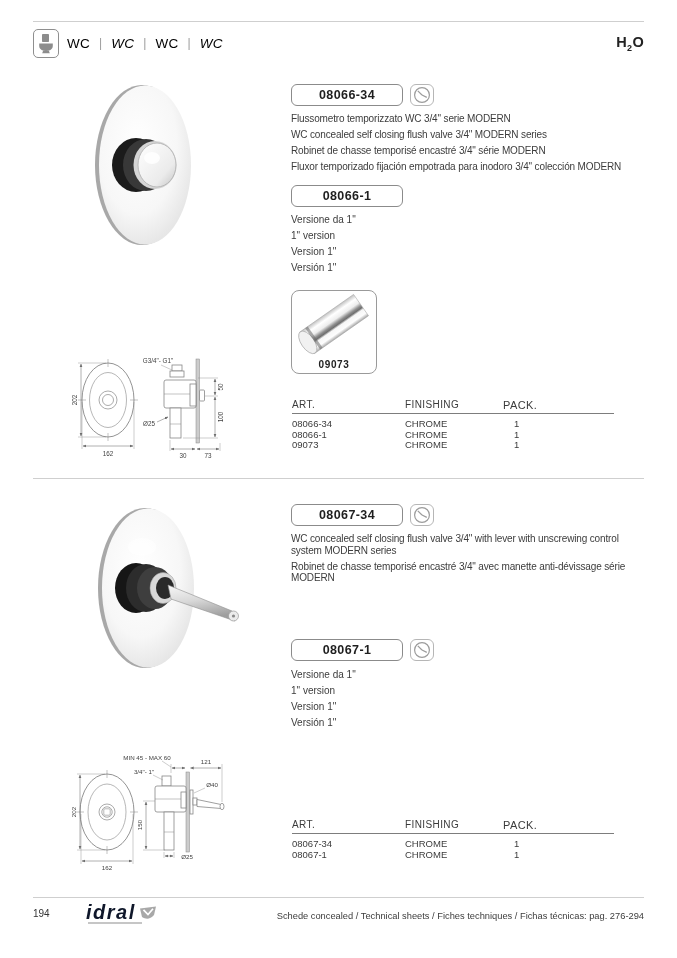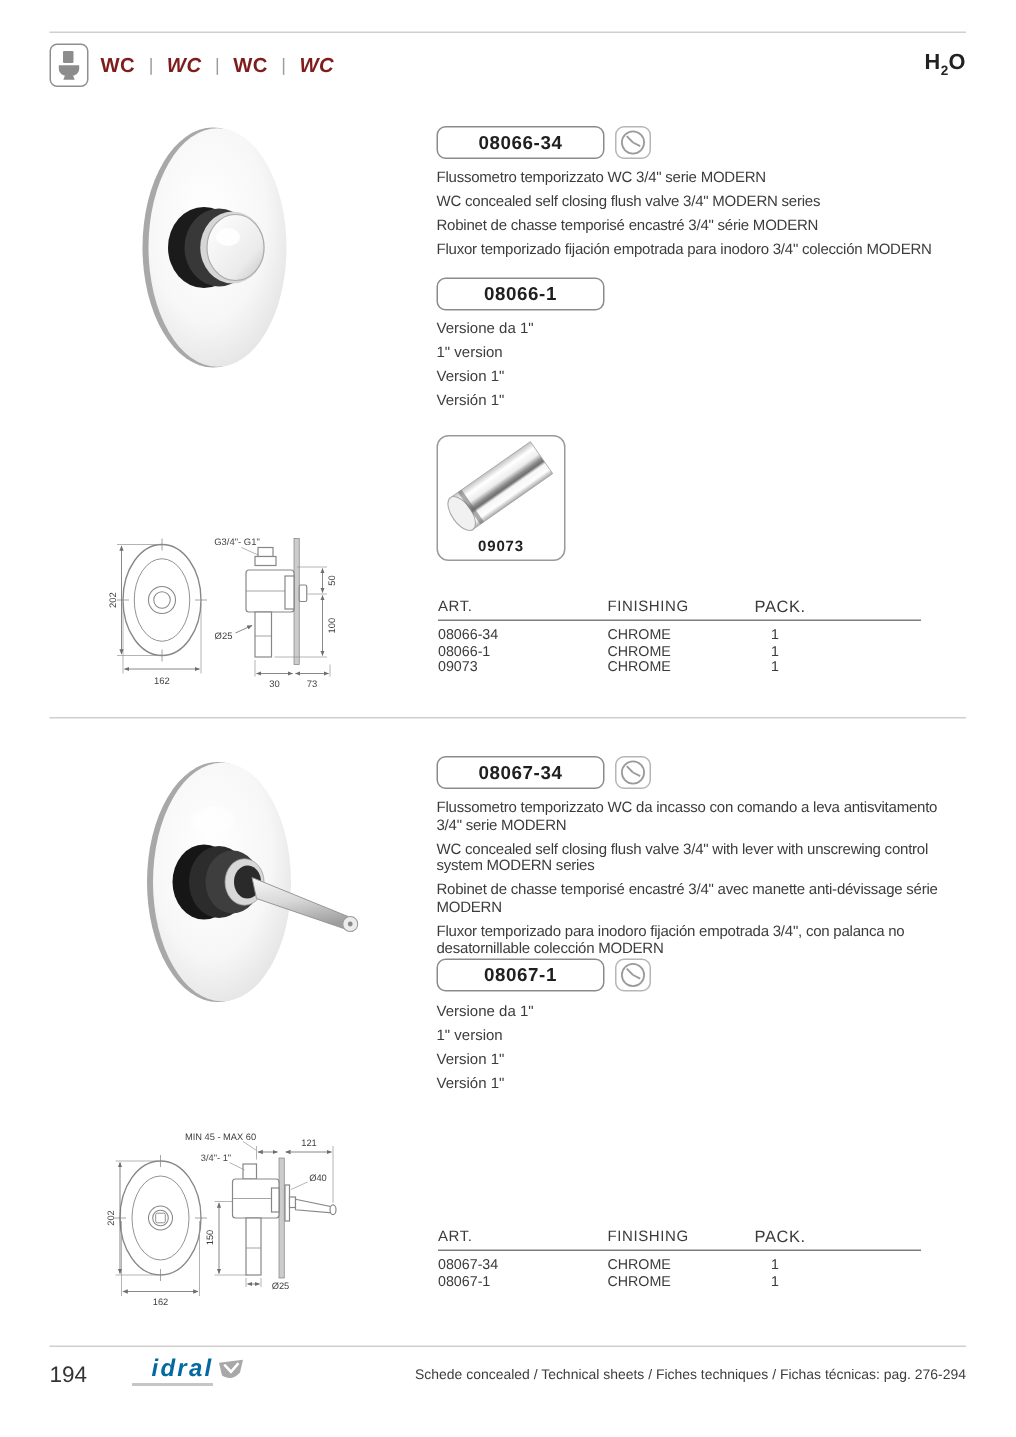--- a/index.html
+++ b/index.html
@@ -4,21 +4,21 @@
 <style>
   html,body{margin:0;padding:0;}
   body{
     width:677px;height:958px;background:#ffffff;position:relative;overflow:hidden;
     font-family:"Liberation Sans",sans-serif;color:#3c3c3c;
   }
   .hline{position:absolute;height:1px;background:#cfcfcf;}
   
   .hdr-icon{position:absolute;left:33px;top:29px;width:24px;height:27px;border:1.5px solid #8f8f8f;border-radius:5px;background:#fff;display:flex;align-items:center;justify-content:center;}
   .wc-row{position:absolute;left:67px;top:33px;display:flex;align-items:center;height:20px;}
-  .wc-cat{font-size:13.5px;font-weight:bold;color:#7f1d1d;letter-spacing:0.3px;}
+  .wc-cat{font-size:13.5px;font-weight:normal;color:#000000;letter-spacing:0.3px;}
   .wc-cat.it{font-style:italic;}
   .wc-sep{font-size:12px;color:#9c9c9c;margin:0 9px;}
   .h2o{position:absolute;right:33px;top:34px;font-weight:bold;font-size:14.5px;color:#222;letter-spacing:0.3px;}
   .h2o sub{font-size:9px;}
   
   .code-box{position:absolute;width:110px;height:20px;border:1.3px solid #8b8b8b;border-radius:6px;background:#fff;display:flex;align-items:center;justify-content:center;font-size:12.5px;font-weight:bold;color:#1f1f1f;letter-spacing:0.4px;}
   .timer-box{position:absolute;width:22px;height:20px;border:1.3px solid #b6b6b6;border-radius:6px;background:#fff;display:flex;align-items:center;justify-content:center;}
   
   .desc{position:absolute;font-size:10px;letter-spacing:-0.15px;color:#3c3c3c;}
   .desc p{margin:0 0 4.5px 0;line-height:11.5px;}
@@ -27,24 +27,24 @@
   .ver div{height:16px;}
   
   .acc-box{position:absolute;left:291px;top:290px;width:84px;height:82px;border:1px solid #9a9a9a;border-radius:8px;background:#fff;}
   .acc-label{position:absolute;bottom:3px;left:0;width:100%;text-align:center;font-size:10px;font-weight:bold;color:#222;letter-spacing:0.6px;}
   
   .dtable{position:absolute;width:322px;color:#3b3b3b;}
   .th{position:absolute;top:0;font-size:10px;letter-spacing:0.4px;}
   .rule{position:absolute;top:14px;left:0;width:322px;height:1px;background:#7d7d7d;}
   .td{position:absolute;font-size:9.5px;}
   
-  .pagenum{position:absolute;left:33px;top:908px;font-size:15px;color:#333;}
+  .pagenum{position:absolute;left:33px;top:908px;font-size:10px;color:#333;}
   .logo{position:absolute;left:86px;top:905px;}
   .logo-row{display:flex;align-items:center;gap:3px;}
-  .logo-text{font-style:italic;font-weight:bold;font-size:16px;color:#0369a1;letter-spacing:1.5px;line-height:15px;margin-left:15px;}
+  .logo-text{font-style:italic;font-weight:bold;font-size:20px;color:#0f172a;letter-spacing:1.5px;line-height:15px;}
   .logo-tagline{width:54px;height:2px;background:#c6c6c6;margin-top:2px;margin-left:2px;}
   .foot-note{position:absolute;right:33px;top:911px;font-size:9.3px;color:#3c3c3c;}
   .foot-note .it{}
   svg text{font-family:"Liberation Sans",sans-serif;}
 </style>
 </head>
 <body>
 
 <div class="hline" style="left:33px;top:21px;width:611px;"></div>
 
@@ -253,24 +253,22 @@
   </div>
 <div class="timer-box" style="left:410px;top:504px;">
   <svg width="18" height="18" viewBox="0 0 18 18">
     <circle cx="9" cy="9" r="7.4" fill="none" stroke="#9b9b9b" stroke-width="1.2"></circle>
     <line x1="9" y1="9" x2="4.8" y2="4.8" stroke="#9b9b9b" stroke-width="1.2"></line>
     <line x1="9" y1="9" x2="13.8" y2="11.4" stroke="#9b9b9b" stroke-width="1.2"></line>
   </svg>
 </div>
 
 <div class="desc" style="left:291px;top:533px;width:352px;">
-  <p>Flussometro temporizzato WC da incasso con comando a leva antisvitamento 3/4" serie MODERN</p>
   <p class="it">WC concealed self closing flush valve 3/4" with lever with unscrewing control system MODERN series</p>
   <p>Robinet de chasse temporisé encastré 3/4" avec manette anti-dévissage série MODERN</p>
-  <p class="it">Fluxor temporizado para inodoro fijación empotrada 3/4", con palanca no desatornillable colección MODERN</p>
 </div>
 
 <div class="code-box" style="left:291px;top:639px;">
     <span>08067-1</span>
   </div>
 <div class="timer-box" style="left:410px;top:639px;">
   <svg width="18" height="18" viewBox="0 0 18 18">
     <circle cx="9" cy="9" r="7.4" fill="none" stroke="#9b9b9b" stroke-width="1.2"></circle>
     <line x1="9" y1="9" x2="4.8" y2="4.8" stroke="#9b9b9b" stroke-width="1.2"></line>
     <line x1="9" y1="9" x2="13.8" y2="11.4" stroke="#9b9b9b" stroke-width="1.2"></line>

